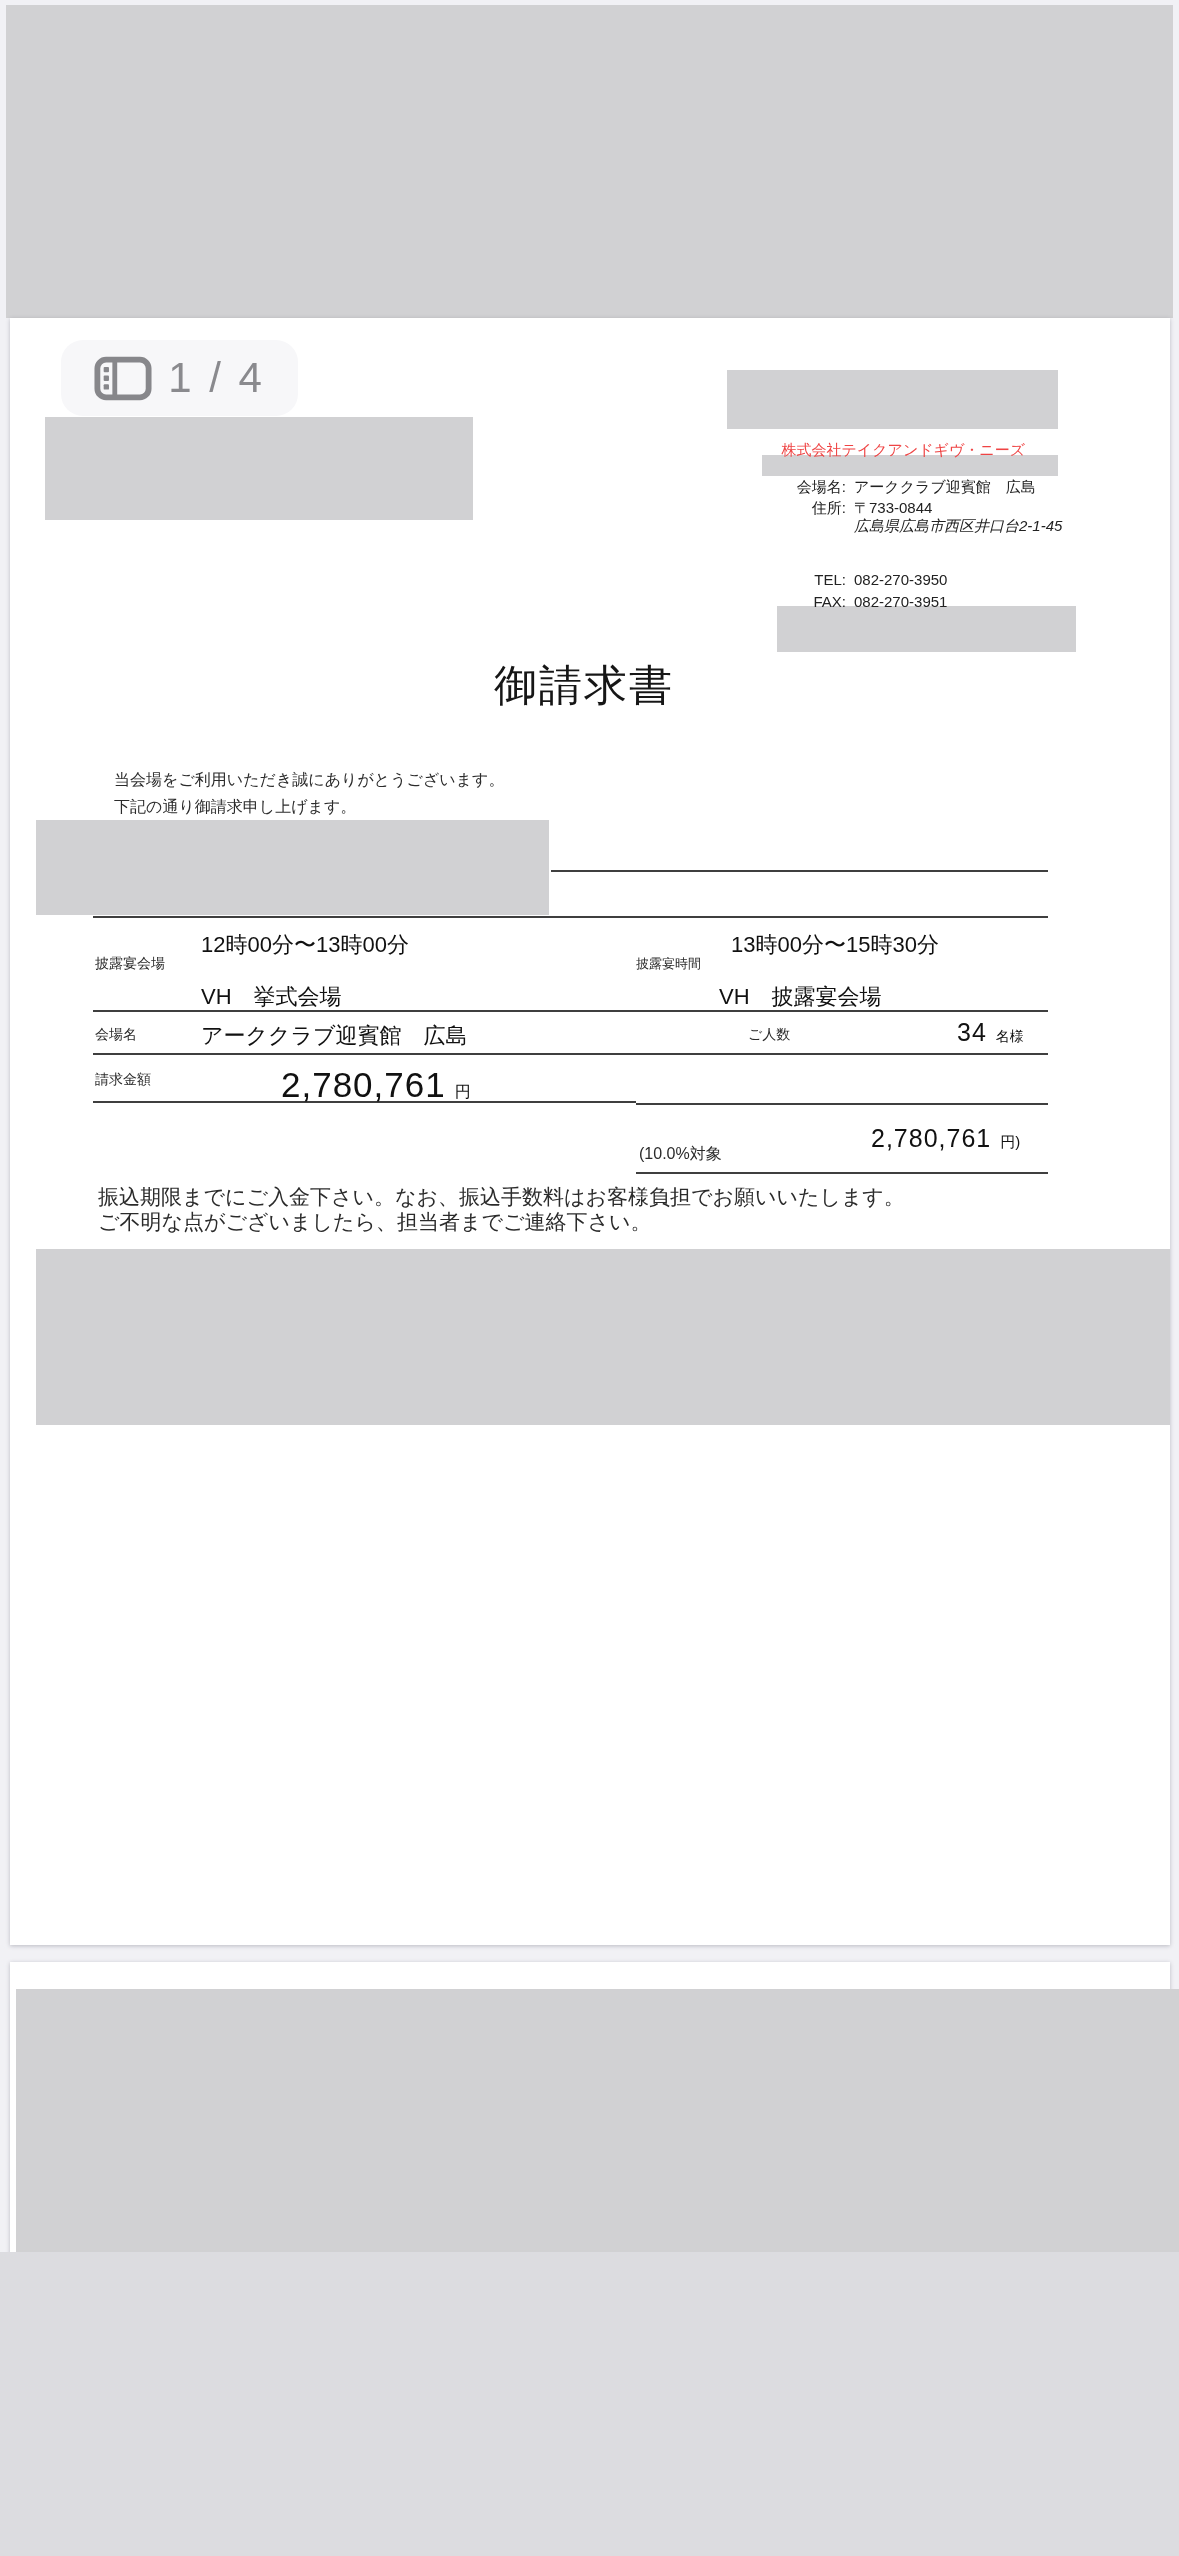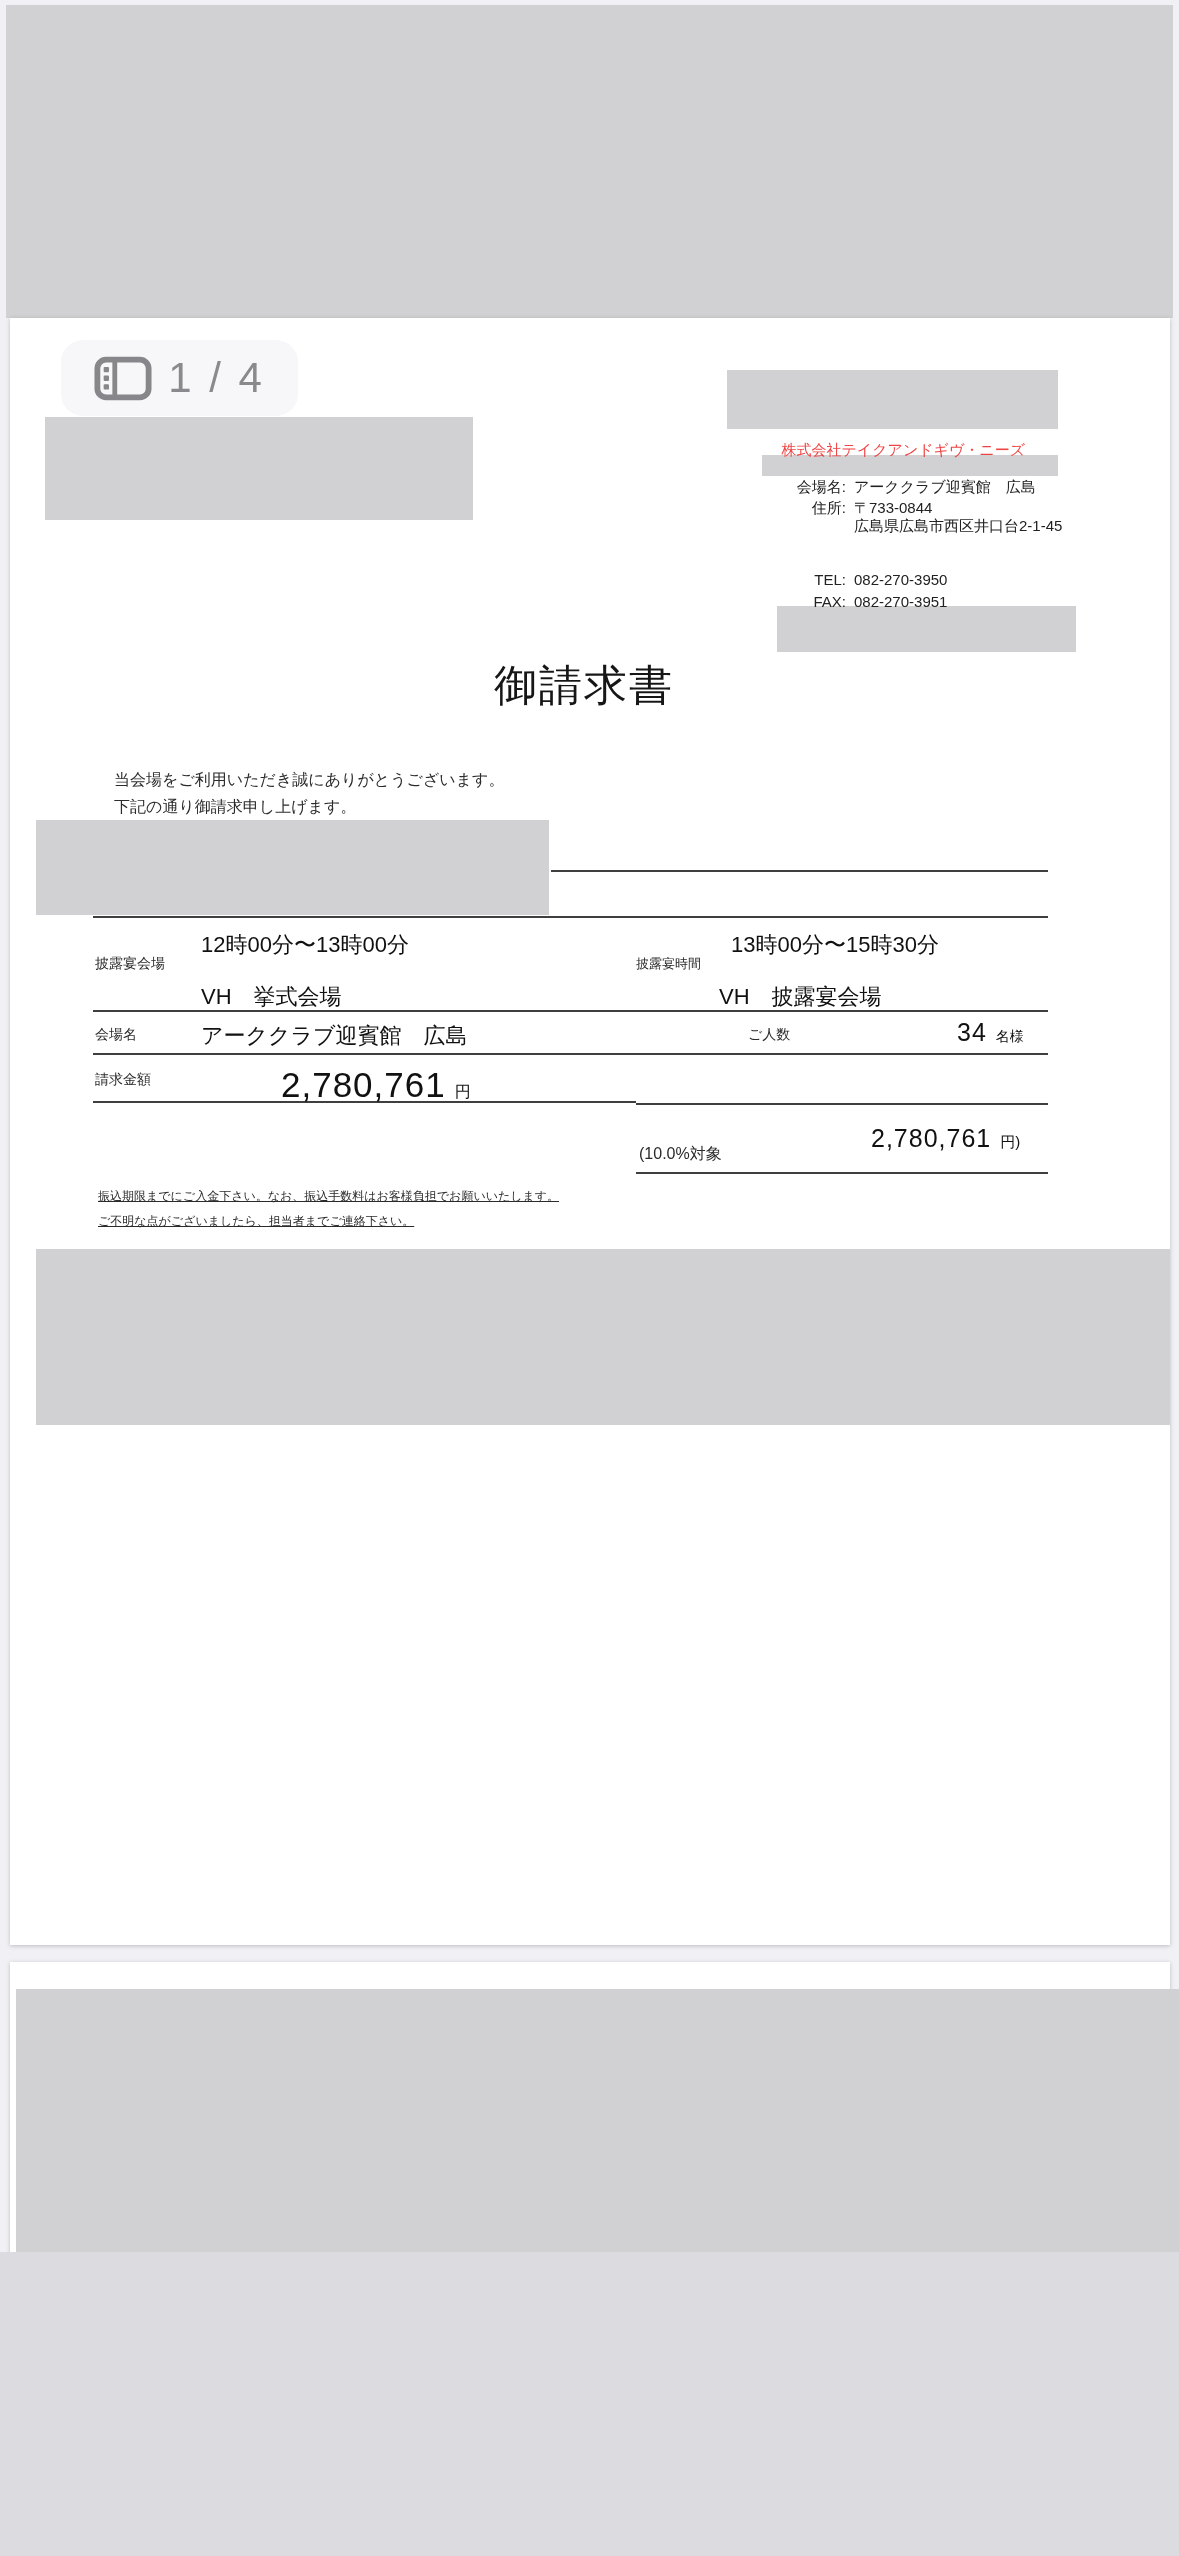--- a/index.html
+++ b/index.html
@@ -34,21 +34,21 @@
   .greet{position:absolute;left:88px;top:432px;margin:16px;font-size:16px;line-height:27px;color:#2b2b2b;}
 
   
   .tline{position:absolute;height:2px;background:#3f3f3f;}
   .flabel{position:absolute;font-size:14px;color:#2b2b2b;white-space:nowrap;}
   .fvalue{position:absolute;font-size:22px;color:#111;white-space:nowrap;}
   .amount-wrap{position:absolute;display:flex;align-items:baseline;white-space:nowrap;color:#111;}
   .amount-wrap .big{letter-spacing:1px;}
   .amount-wrap .small{margin-left:9px;}
 
-  .note{position:absolute;left:88px;margin:0;font-size:12px;line-height:25px;color:#2b2b2b;text-decoration:underline;}
+  .note{position:absolute;left:88px;margin:0;font-size:21px;line-height:25px;color:#2b2b2b;}
 </style>
 </head>
 <body>
 
 <div class="app">
 
   <div class="redact" style="left:6px;top:5px;width:1167px;height:313px;"></div>
 
   <section class="page" id="page1">
 
@@ -71,21 +71,21 @@
     <div class="company">株式会社テイクアンドギヴ・ニーズ</div>
 
     <div class="iline" style="top:160px;">
       <span class="lbl">会場名:</span>
       <span class="val">アーククラブ迎賓館　広島</span>
     </div>
     <div class="iline" style="top:181px;">
       <span class="lbl">住所:</span>
       <span class="val">〒733-0844</span>
     </div>
-    <div class="val2" style="top:199px;">広島県広島市西区井口台2-1-45</div>
+    <div class="val2" style="top:199px;font-style:italic;">広島県広島市西区井口台2-1-45</div>
 
     <div class="iline" style="top:253px;">
       <span class="lbl">TEL:</span>
       <span class="val">082-270-3950</span>
     </div>
     <div class="iline" style="top:275px;">
       <span class="lbl">FAX:</span>
       <span class="val">082-270-3951</span>
     </div>
 

